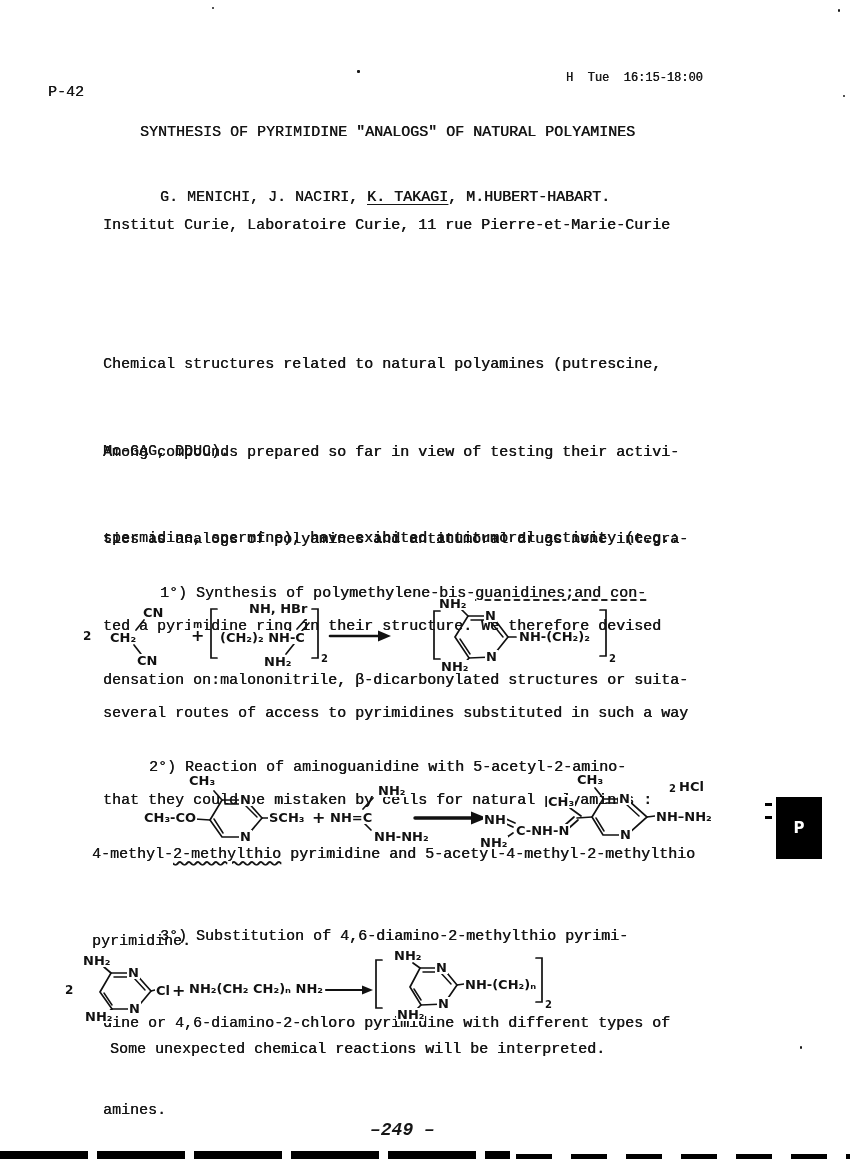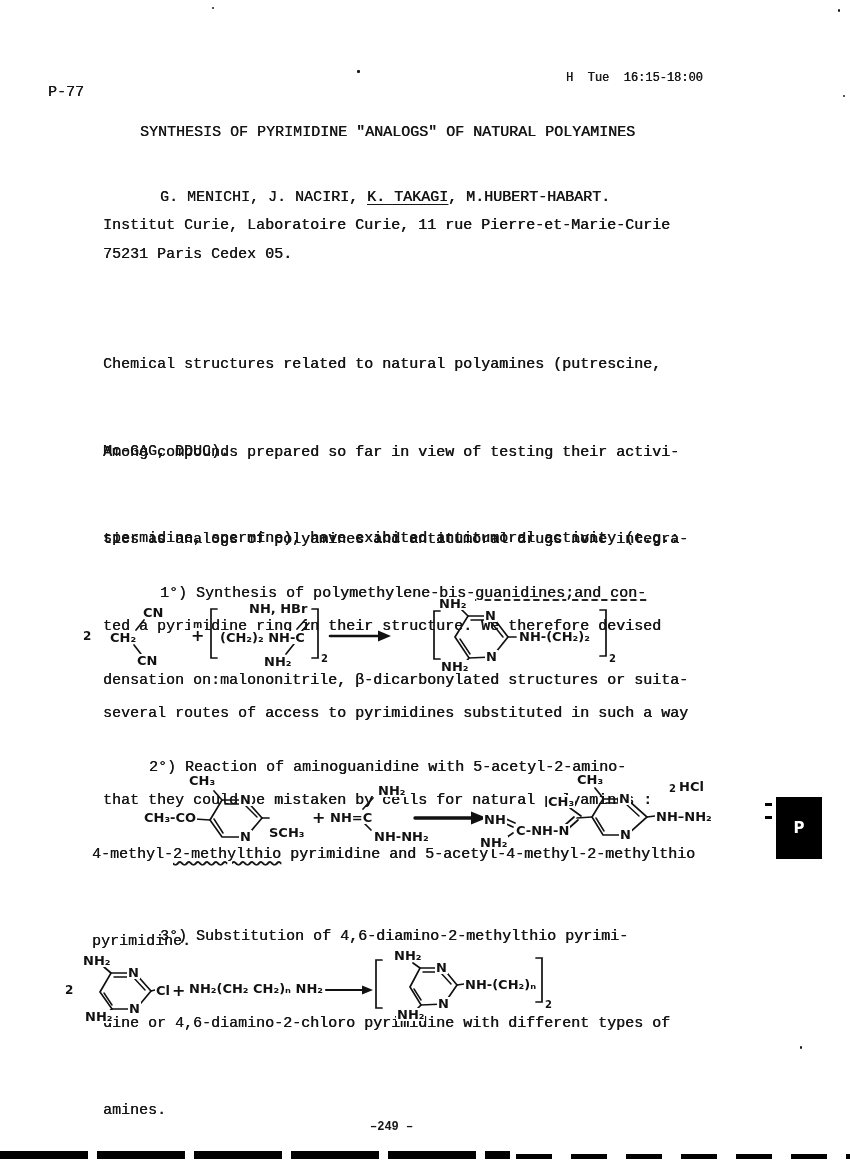--- a/index.html
+++ b/index.html
@@ -20,34 +20,33 @@
       background:#fff;white-space:pre;padding:0 1px;}
   .cl.sm{font-size:10px;line-height:10px;}
   .cl.md{font-size:12px;line-height:12px;}
   .cl.big{font-size:16px;line-height:16px;}
   .tab{position:absolute;left:776px;top:797px;width:46px;height:62px;background:#000;
        display:flex;align-items:center;justify-content:center;}
   .tab span{color:#fff;font:bold 15px "DejaVu Sans",sans-serif;}
   .tick{position:absolute;background:#000;}
   .band{position:absolute;}
   .speck{position:absolute;background:#1a1a1a;border-radius:1px;}
-  .pagenum{position:absolute;left:370px;top:1120px;font-size:12px;font-weight:bold;white-space:pre;}
+  .pagenum{position:absolute;left:370px;top:1120px;font-size:18px;font-weight:bold;white-space:pre;font-style:italic;}
 </style>
 </head>
 <body>
 
 <div class="page">
 
-  <div class="t" style="left:48px;top:78px">P-77</div>
+  <div class="t" style="left:48px;top:78px">P-42</div>
   <div class="t" style="left:566px;top:64px;font-size:12px">H  Tue  16:15-18:00</div>
 
   <div class="t" style="left:140px;top:118px">SYNTHESIS OF PYRIMIDINE "ANALOGS" OF NATURAL POLYAMINES</div>
   <div class="t" style="left:160px;top:183px"><span>G. MENICHI, J. NACIRI, </span><span class="u">K. TAKAGI</span><span>, M.HUBERT-HABART.</span></div>
   <div class="t" style="left:103px;top:211px">Institut Curie, Laboratoire Curie, 11 rue Pierre-et-Marie-Curie</div>
-  <div class="t" style="left:103px;top:240px">75231 Paris Cedex 05.</div>
 
   <div class="t" style="left:103px;top:292px">
     <div class="tline">Chemical structures related to natural polyamines (putrescine,</div>
     <div class="tline">Mc-GAG, DDUC).</div>
     <div class="tline">spermidine, spermine), have exibited antitumoral activity (e.g.:</div>
   </div>
 
   <div class="t" style="left:103px;top:380px">
     <div class="tline">Among compounds prepared so far in view of testing their activi-</div>
     <div class="tline">ties as analogs of polyamines and antitumoral drugs none integra-</div>
@@ -129,21 +128,21 @@
       <line class="inner" x1="491" y1="31" x2="509" y2="31"></line>
       <line class="inner" x1="511" y1="32" x2="524" y2="44"></line>
       <line class="inner" x1="481" y1="46" x2="489" y2="59"></line>
       <line x1="480" y1="16" x2="488" y2="26"></line>
       <line x1="532" y1="45" x2="540" y2="44"></line>
     </svg>
     <span class="cl" style="left:73px;top:2px">CH₃</span>
     <span class="cl" style="left:28px;top:39px">CH₃-CO</span>
     <span class="cl" style="left:124px;top:21px">N</span>
     <span class="cl" style="left:124px;top:58px">N</span>
-    <span class="cl" style="left:153px;top:54px">SCH₃</span>
+    <span class="cl" style="left:153px;top:39px">SCH₃</span>
     <span class="cl big" style="left:196px;top:38px">+</span>
     <span class="cl" style="left:214px;top:39px">NH=C</span>
     <span class="cl" style="left:262px;top:12px">NH₂</span>
     <span class="cl" style="left:258px;top:58px">NH-NH₂</span>
     <span class="cl" style="left:368px;top:41px">NH</span>
     <span class="cl" style="left:364px;top:64px">NH₂</span>
     <span class="cl" style="left:400px;top:52px">C-NH-N</span>
     <span class="cl" style="left:432px;top:23px">CH₃</span>
     <span class="cl" style="left:461px;top:1px">CH₃</span>
     <span class="cl" style="left:503px;top:20px">N</span>
@@ -189,20 +188,21 @@
     <span class="cl big" style="left:111px;top:35px">+</span>
     <span class="cl" style="left:128px;top:34px">NH₂(CH₂ CH₂)ₙ NH₂</span>
     <span class="cl" style="left:333px;top:1px">NH₂</span>
     <span class="cl" style="left:375px;top:13px">N</span>
     <span class="cl" style="left:377px;top:49px">N</span>
     <span class="cl" style="left:336px;top:60px">NH₂</span>
     <span class="cl" style="left:404px;top:30px">NH-(CH₂)ₙ</span>
     <span class="cl sm" style="left:484px;top:52px">2</span>
   </div>
 
+  <div class="t" style="left:110px;top:1035px">Some unexpected chemical reactions will be interpreted.</div>
 
   <div class="pagenum">–249 –</div>
 
   <div class="tab">
     <span>P</span>
   </div>
   <div class="tick" style="left:765px;top:803px;width:7px;height:3px"></div>
   <div class="tick" style="left:765px;top:816px;width:7px;height:3px"></div>
 
   <div class="band" style="left:0;top:1151px;width:510px;height:8px;background:repeating-linear-gradient(90deg,#000 0 88px,#fff 88px 97px)"></div>

